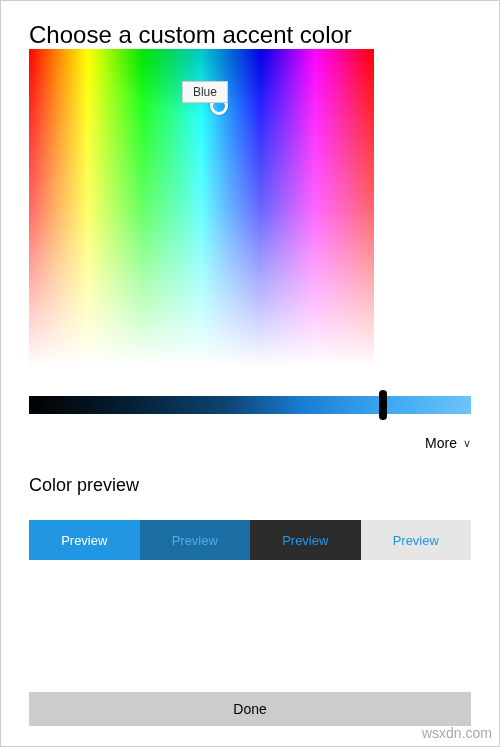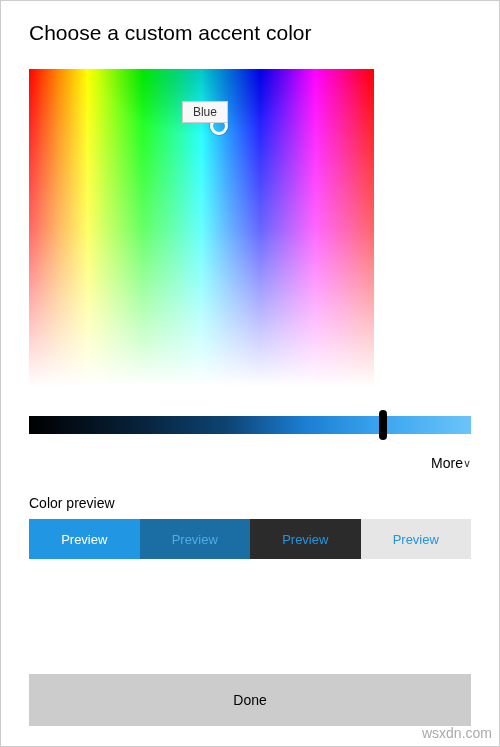--- a/index.html
+++ b/index.html
@@ -12,24 +12,23 @@
     }
     .dialog {
       border: 1px solid #ccc;
       width: 500px;
       height: 747px;
       padding: 20px 28px;
       display: flex;
       flex-direction: column;
     }
     .title {
-      font-size: 21px;
+      font-size: 24px;
       font-weight: 400;
       color: #000;
-      margin-bottom: 24px;
     }
     .picker-row {
       display: flex;
       gap: 26px;
       align-items: center;
     }
     .spectrum {
       position: relative;
       width: 345px;
       height: 318px;
@@ -101,35 +100,36 @@
       background: #000;
       border-radius: 5px;
       left: 80%;
       transform: translateX(-50%);
     }
     .more-row {
       display: flex;
       justify-content: flex-end;
       align-items: center;
       margin-top: 18px;
+      gap: 6px;
       font-size: 14px;
       color: #000;
       cursor: pointer;
     }
     .chevron {
       font-size: 11px;
       color: #333;
     }
     .preview-section {
       margin-top: 24px;
     }
     .preview-label {
-      font-size: 14px;
-      color: #000;
-      margin-bottom: 8px;
+      font-size: 18px;
+      color: #000;
+      margin-bottom: 24px;
     }
     .preview-grid {
       display: grid;
       grid-template-columns: 1fr 1fr 1fr 1fr;
       grid-template-rows: 40px 40px;
     }
     .preview-cell {
       display: flex;
       align-items: center;
       justify-content: center;
@@ -140,21 +140,21 @@
     .p3 { background: #2b2b2b; color: #2196e3; }
     .p4 { background: #e6e6e6; color: #2196e3; }
     .button-row {
       margin-top: auto;
       display: flex;
       gap: 8px;
       padding-top: 24px;
     }
     .btn {
       flex: 1;
-      height: 52px;
+      height: 34px;
       background: #cccccc;
       border: none;
       font-family: inherit;
       font-size: 14px;
       color: #000;
       cursor: pointer;
     }
     .watermark {
       position: absolute;
       bottom: 6px;

